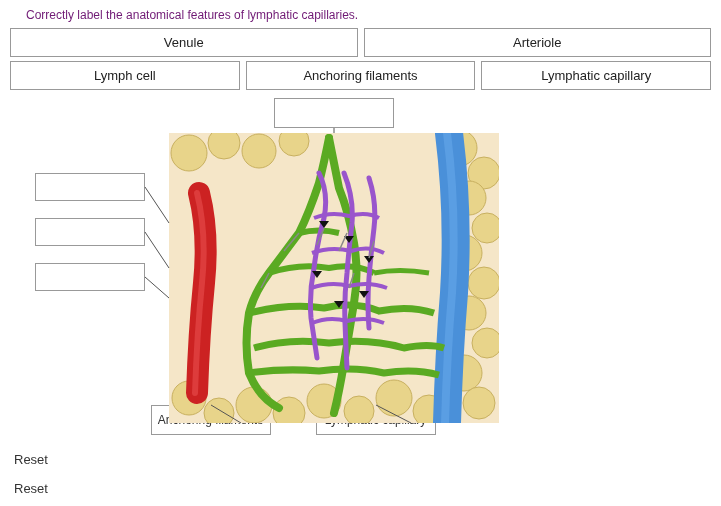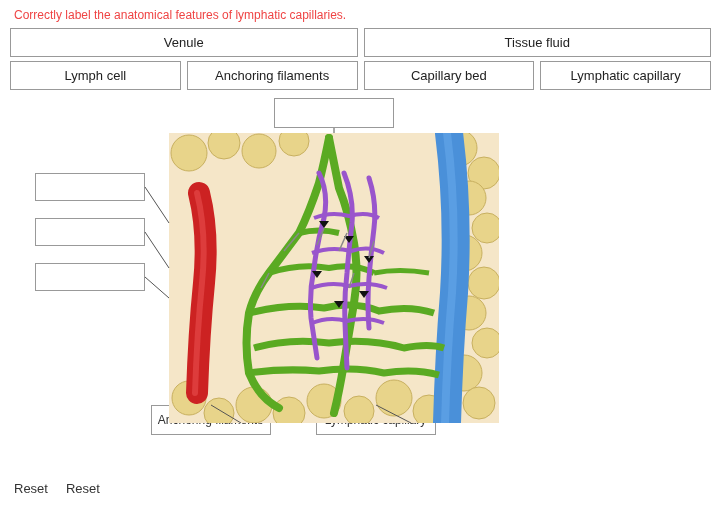--- a/index.html
+++ b/index.html
@@ -7,23 +7,23 @@
       font-family: Arial, sans-serif;
       font-size: 13px;
       background: #fff;
       width: 721px;
       height: 506px;
       overflow: hidden;
       position: relative;
     }
 
     .instruction {
-      padding: 8px 10px 6px 14px;
+      padding: 8px 10px 6px 26px;
       font-size: 12px;
-      color: #ef4444;
+      color: #701a75;
     }
 
     .label-bank {
       display: flex;
       flex-direction: column;
       gap: 4px;
       padding: 0 10px 8px 10px;
     }
 
     .label-row {
@@ -116,20 +116,21 @@
       left: 295px;
       top: 307px;
     }
 
     .bottom-controls {
       position: absolute;
       bottom: 8px;
       left: 10px;
       display: flex;
       gap: 10px;
+      flex-direction: column;
     }
 
     .ctrl-btn {
       background: none;
       border: none;
       font-size: 13px;
       color: #333;
       cursor: pointer;
       padding: 2px 4px;
     }
@@ -141,26 +142,25 @@
     }
   </style>
 </head>
 <body>
 
 <div class="instruction">Correctly label the anatomical features of lymphatic capillaries.</div>
 
 <div class="label-bank">
   <div class="label-row">
     <div class="label-tile">Venule</div>
-    <div class="label-tile">Tissue fluid</div>
+    <div class="label-tile">Arteriole</div>
   </div>
   <div class="label-row">
     <div class="label-tile">Lymph cell</div>
     <div class="label-tile">Anchoring filaments</div>
-    <div class="label-tile">Capillary bed</div>
     <div class="label-tile">Lymphatic capillary</div>
   </div>
 </div>
 
 <div class="diagram-area">
 
   <div class="drop-zone dz-top"></div>
 
   <div class="drop-zone dz-left-1"></div>
   <div class="drop-zone dz-left-2"></div>

